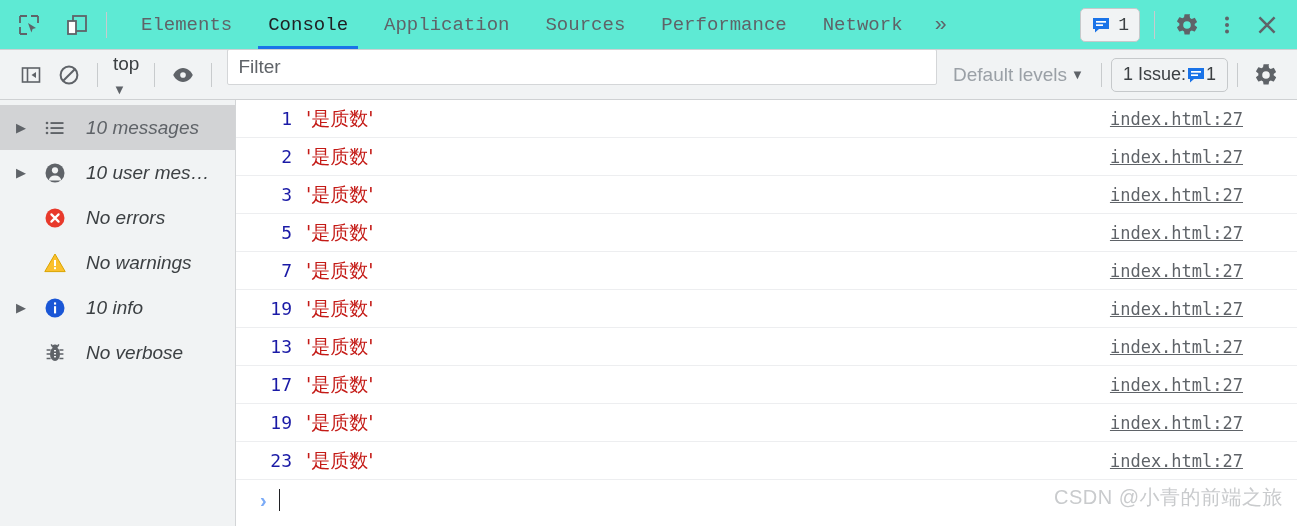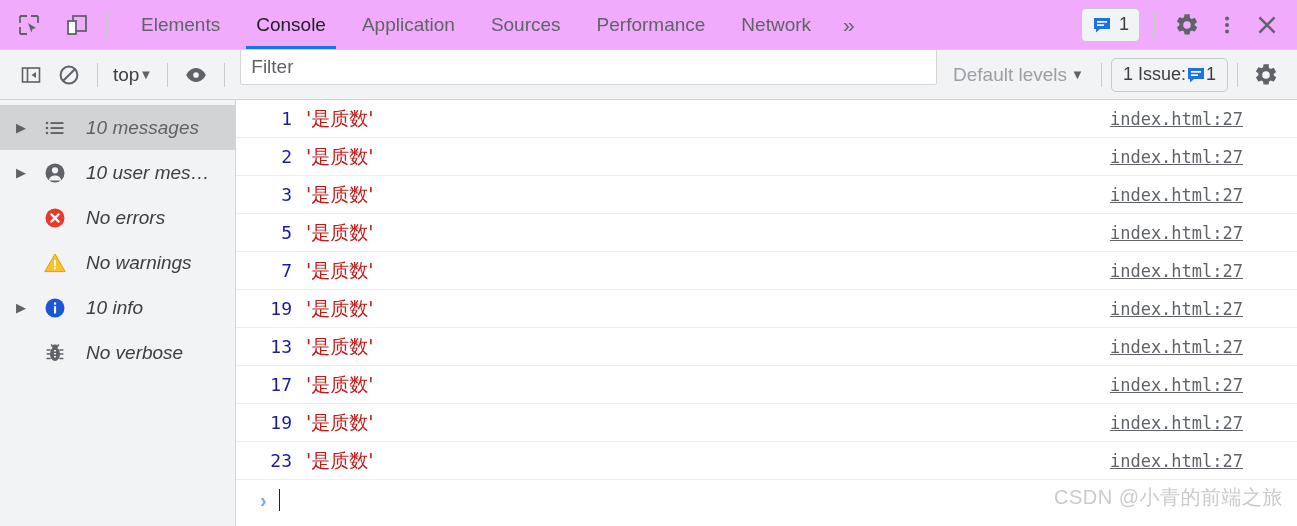--- a/index.html
+++ b/index.html
@@ -13,24 +13,25 @@
   #app {
     width: 1297px; height: 526px;
     display: flex; flex-direction: column;
     background: #ffffff;
     position: relative;
   }
 
   
   .tabbar {
     height: 50px; min-height: 50px;
-    background: #f0abfc;
+    background: #5eead4;
     border-bottom: 1px solid #cfd1d3;
     display: flex; align-items: stretch;
     position: relative;
+    font-family: Liberation Mono, monospace;
   }
   .tb-icons {
     display: flex; align-items: center;
     padding-left: 10px; gap: 10px;
   }
   .tb-iconbtn {
     width: 38px; height: 34px;
     display: flex; align-items: center; justify-content: center;
     cursor: pointer;
   }
@@ -88,23 +89,23 @@
     display: flex; align-items: center;
     padding: 0 12px;
   }
   .fb-btn {
     width: 38px; height: 34px;
     display: flex; align-items: center; justify-content: center;
     cursor: pointer;
   }
   .fb-sep { width: 1px; height: 24px; background: #c8cbcd; margin: 0 9px; }
   .ctx-select {
-    display: flex; align-items: center; 
+    display: flex; align-items: flex-start; gap: 8px;
     font-size: 19px; color: #3c4043;
-    padding: 0 6px; cursor: pointer;
+    padding: 0 6px; cursor: pointer; flex-direction: column;
   }
   .caret { font-size: 13px; color: #5f6368; line-height: 1; }
   .filter-input {
     flex: 1;
     height: 36px;
     background: #ffffff;
     border: 1px solid #d4d6d8;
     border-radius: 2px;
     margin: 0 8px 16px 6px;
     display: flex; align-items: center;

